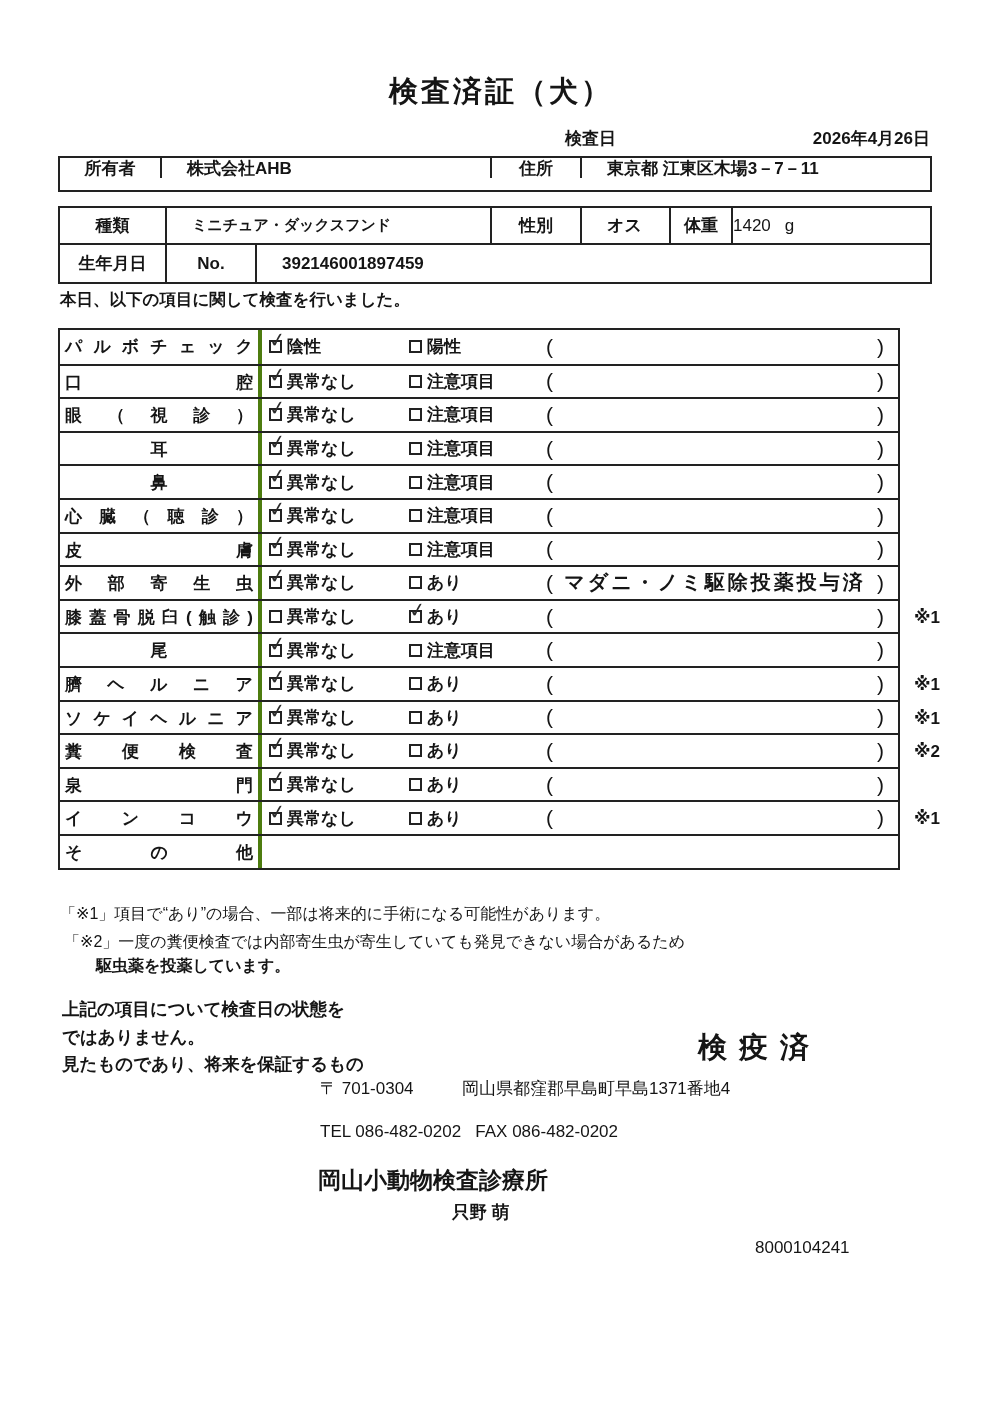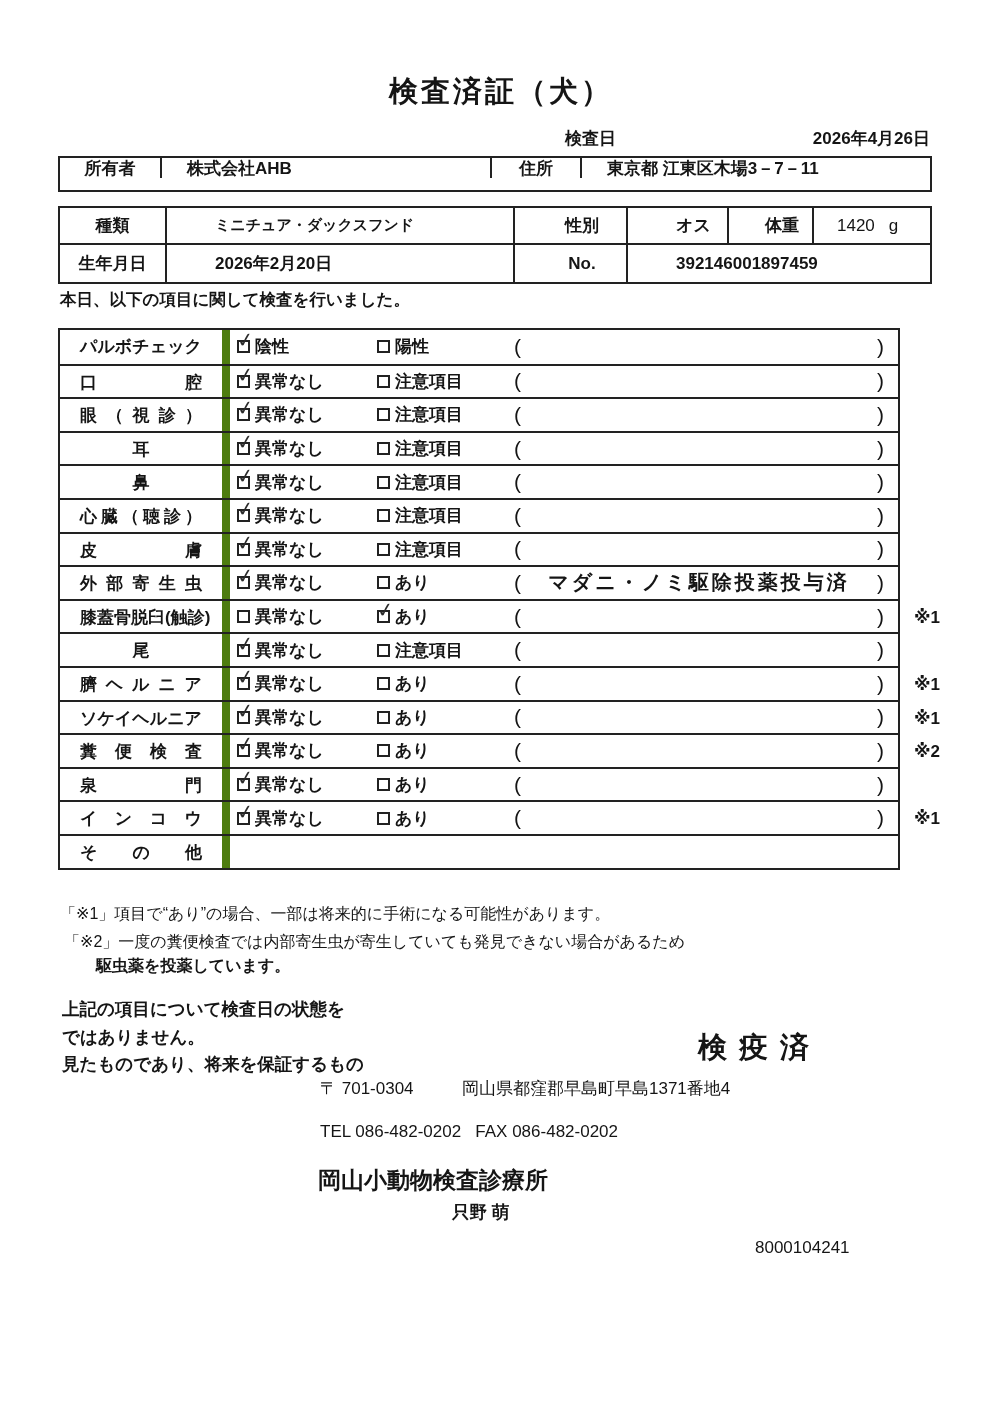--- a/index.html
+++ b/index.html
@@ -13,41 +13,41 @@
     position:absolute; top:72px; left:0; width:100%;
     text-align:center; font-size:29px; font-weight:700; letter-spacing:3px;
   }
   .date-label { position:absolute; top:127px; left:565px; font-size:17px; font-weight:600; }
   .date-value { position:absolute; top:127px; right:72px; font-size:17px; font-weight:600; }
 
   .tboxA { position:absolute; left:58px; top:156px; width:874px; height:36px;
     border:2px solid #222; display:flex; }
   .tboxBC { position:absolute; left:58px; top:206px; width:874px;
     border:2px solid #222; }
-  .trow { display:flex;gap:23px; }
+  .trow { display:flex; }
   .trow + .trow { border-top:2px solid #222; }
   .cell { display:flex; align-items:center; border-right:2px solid #222;
     font-size:17px; overflow:hidden; white-space:nowrap; }
   .cell:last-child { border-right:none; }
   .cell.hd { justify-content:center; font-weight:600; }
   .cell.val { padding-left:25px; font-weight:600; }
   .rowA { height:20px; } .rowB { height:35px; } .rowC { height:37px; }
   .w-owner { width:102px; } .w-ownerval { width:330px; } .w-addr { width:90px; } .w-addrval { flex:1; }
   .w-kind { width:107px; } .w-kindval { width:325px; } .w-sex { width:90px; }
-  .w-sexval { width:78px; } .w-wt { width:62px; } .w-wtval { flex:1; justify-content:flex-start; padding-right:16px; }
+  .w-sexval { width:89px; } .w-wt { width:62px; } .w-wtval { flex:1; justify-content:flex-start; padding-right:16px; }
   .w-no { width:90px; } .w-noval { flex:1; }
   .breed { font-size:15px; }
   .wt-num { margin-right:14px; }
 
   .intro { position:absolute; left:60px; top:289px; font-size:16.5px; font-weight:600; }
 
   .check-table { position:absolute; left:58px; top:328px; width:842px; border:2px solid #222; }
   .crow { position:relative; display:flex; height:33.6px; }
   .crow + .crow { border-top:2px solid #222; }
-  .clabel { width:170px; border-right:8px solid #4d7c0f; padding:0 20px;
+  .clabel { width:202px; border-right:4px solid #4d7c0f; padding:0 5px;
     font-size:17px; font-weight:600; display:block; line-height:33.6px;
     text-align:justify; text-align-last:justify; overflow:hidden; white-space:nowrap; }
   .clabel[data-align="center"] { text-align:center; text-align-last:center; }
   .copts { flex:1; display:flex; align-items:center; }
   .opt { display:flex; align-items:center; padding-left:7px; }
   .opt.o1 { width:140px; } .opt.o2 { width:130px; }
   .cb { position:relative; width:13px; height:13px; border:2px solid #222; margin-right:5px; flex:none; }
   .tick { position:absolute; left:-2px; top:-12px; font-size:20px; color:#2a2a2a;
     transform:rotate(-8deg); font-weight:400; line-height:1; }
   .olabel { font-size:17px; font-weight:600; white-space:nowrap; }
@@ -94,21 +94,20 @@
       <div class="cell hd rowB w-sex">性別</div>
       <div class="cell val rowB w-sexval">オス</div>
       <div class="cell hd rowB w-wt">体重</div>
       <div class="cell rowB w-wtval">
         <span class="wt-num">1420</span>
         <span>g</span>
       </div>
     </div>
     <div class="trow">
       <div class="cell hd rowC w-kind">生年月日</div>
-      <div class="cell val rowC w-kindval">2026年2月20日</div>
       <div class="cell hd rowC w-no">No.</div>
       <div class="cell val rowC w-noval">392146001897459</div>
     </div>
   </div>
 
   <div class="intro">本日、以下の項目に関して検査を行いました。</div>
 
   <div class="check-table">
 
       <div class="crow">

